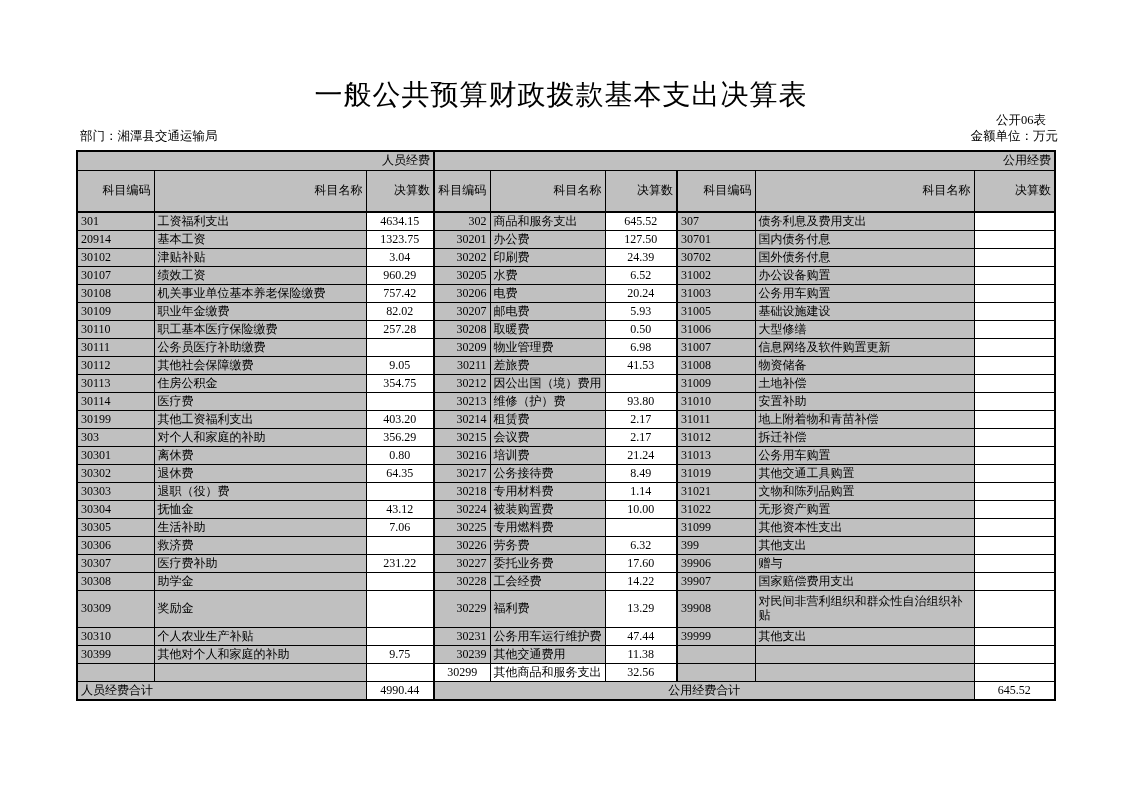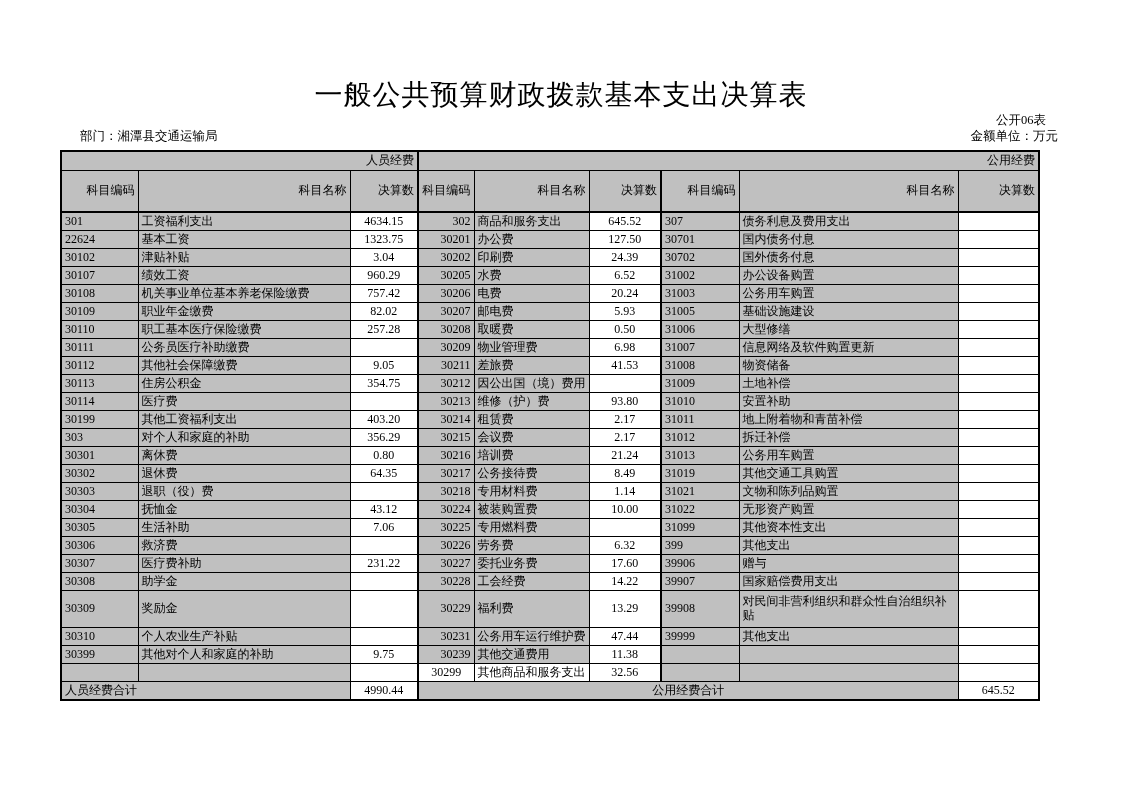--- a/index.html
+++ b/index.html
@@ -18,21 +18,21 @@
     text-align:right;font-size:12.5px;
   }
   .meta-line{
     position:absolute;top:128px;left:68px;width:978px;
     font-size:12.5px;
     margin-left:12px;
   }
   .meta-dept{float:left;}
   .meta-unit{float:right;}
   table.budget{
-    position:absolute;top:150px;left:60px;
+    position:absolute;top:150px;left:76px;
     border-collapse:collapse;table-layout:fixed;
     width:978px;border:2px solid #000;
     font-size:12px;line-height:1.15;
   }
   table.budget td{
     border:1px solid #000;
     padding:0 3px;height:17px;
     overflow:hidden;word-break:break-all;
     vertical-align:middle;
   }
@@ -92,21 +92,21 @@
         <td class="gray al">工资福利支出</td>
         <td class="ac">4634.15</td>
         <td class="gray ar sep">302</td>
         <td class="gray al">商品和服务支出</td>
         <td class="ac">645.52</td>
         <td class="gray al sep">307</td>
         <td class="gray al">债务利息及费用支出</td>
         <td class="ac"></td>
       </tr>
       <tr>
-        <td class="gray al">22624</td>
+        <td class="gray al">20914</td>
         <td class="gray al">基本工资</td>
         <td class="ac">1323.75</td>
         <td class="gray ar sep">30201</td>
         <td class="gray al">办公费</td>
         <td class="ac">127.50</td>
         <td class="gray al sep">30701</td>
         <td class="gray al">国内债务付息</td>
         <td class="ac"></td>
       </tr>
       <tr>

